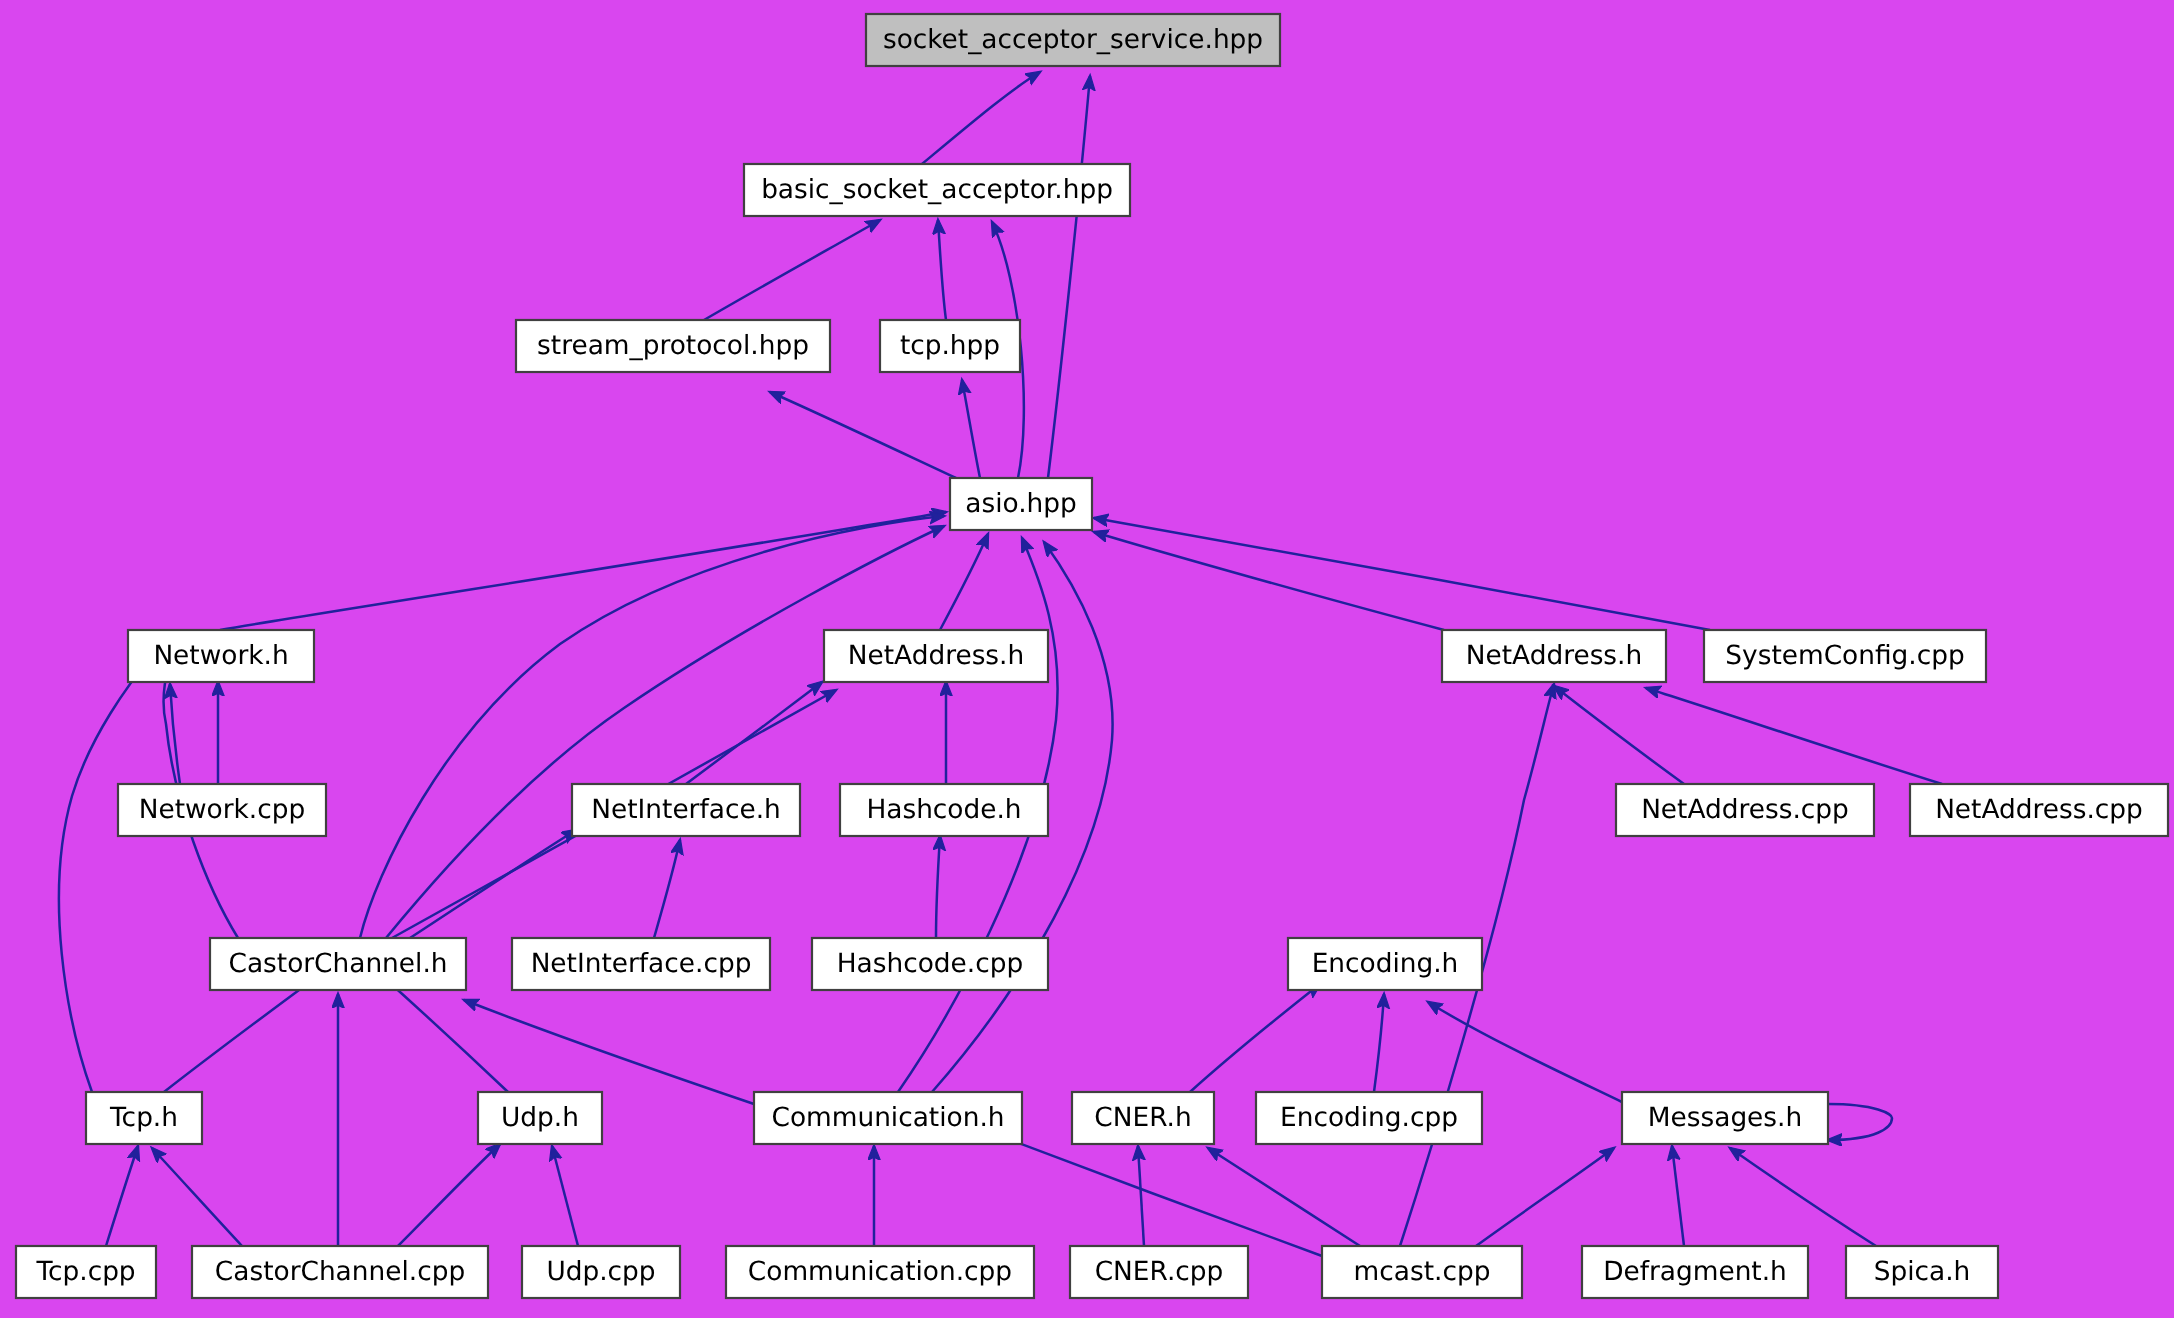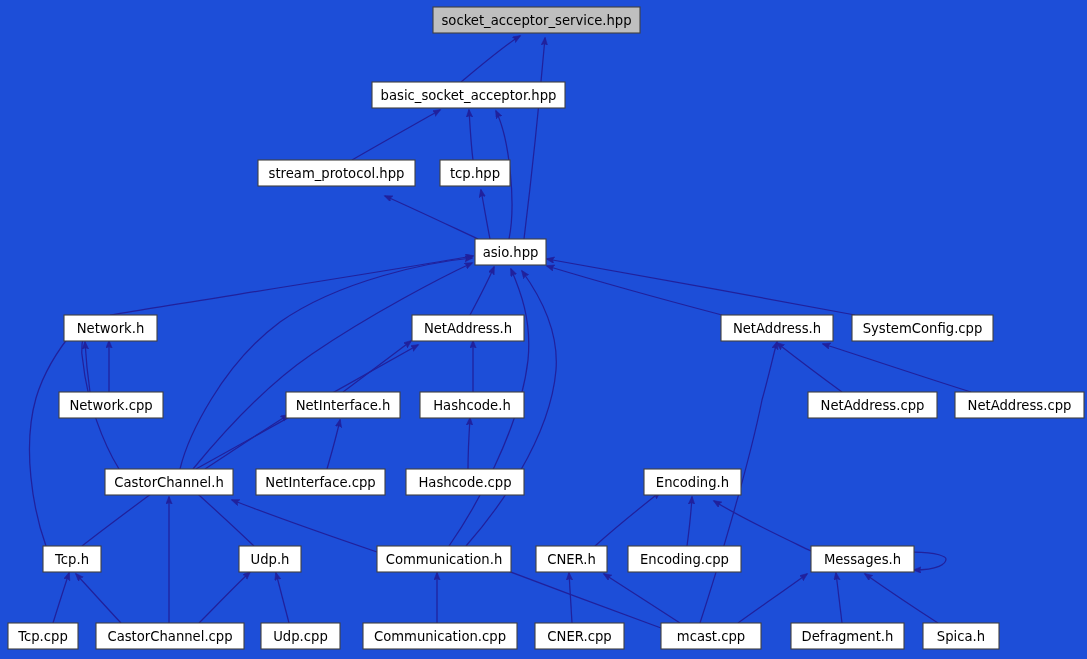--- a/index.html
+++ b/index.html
@@ -4,21 +4,21 @@
 <style>
   html, body {
     margin: 0;
     padding: 0;
     background: #ffffff;
   }
   #graph-root {
     position: relative;
     width: 1087px;
     height: 659px;
-    background: #1d4ed8;
+    background: #d946ef;
     font-family: "DejaVu Sans", "Liberation Sans", sans-serif;
     overflow: hidden;
     text-decoration: underline;
   }
   #graph-svg {
     position: absolute;
     left: 0;
     top: 0;
     width: 1087px;
     height: 659px;

